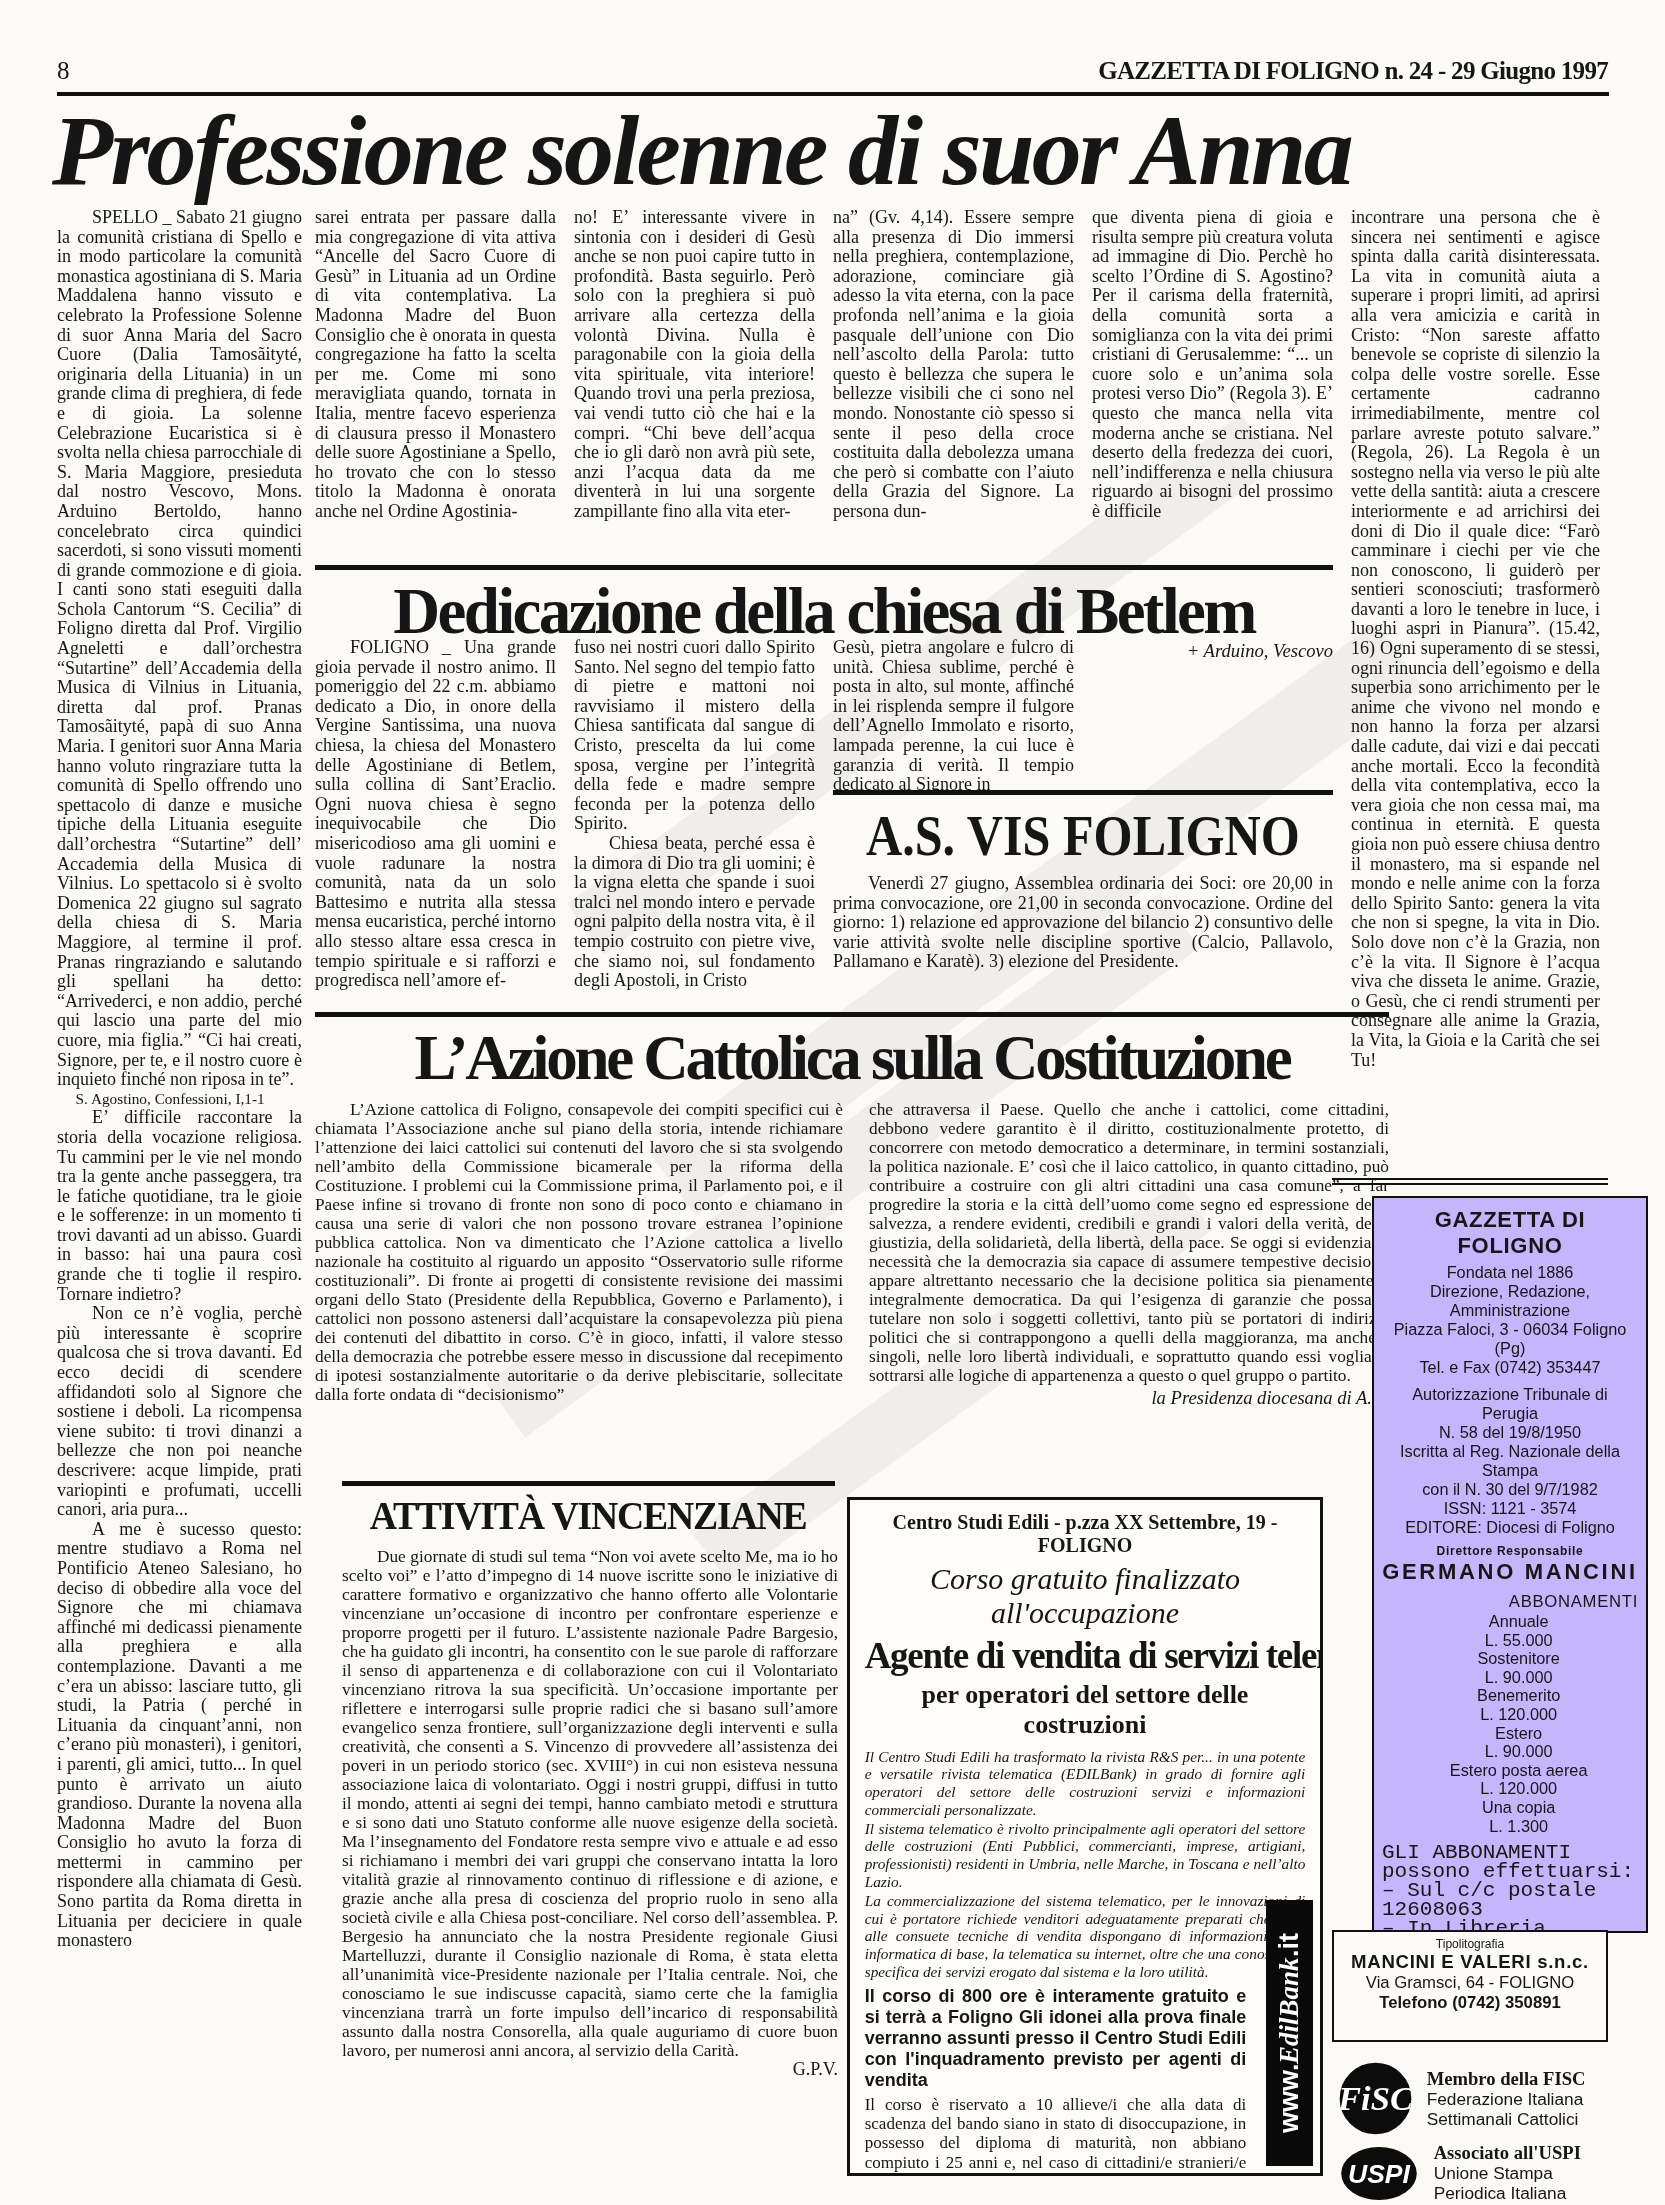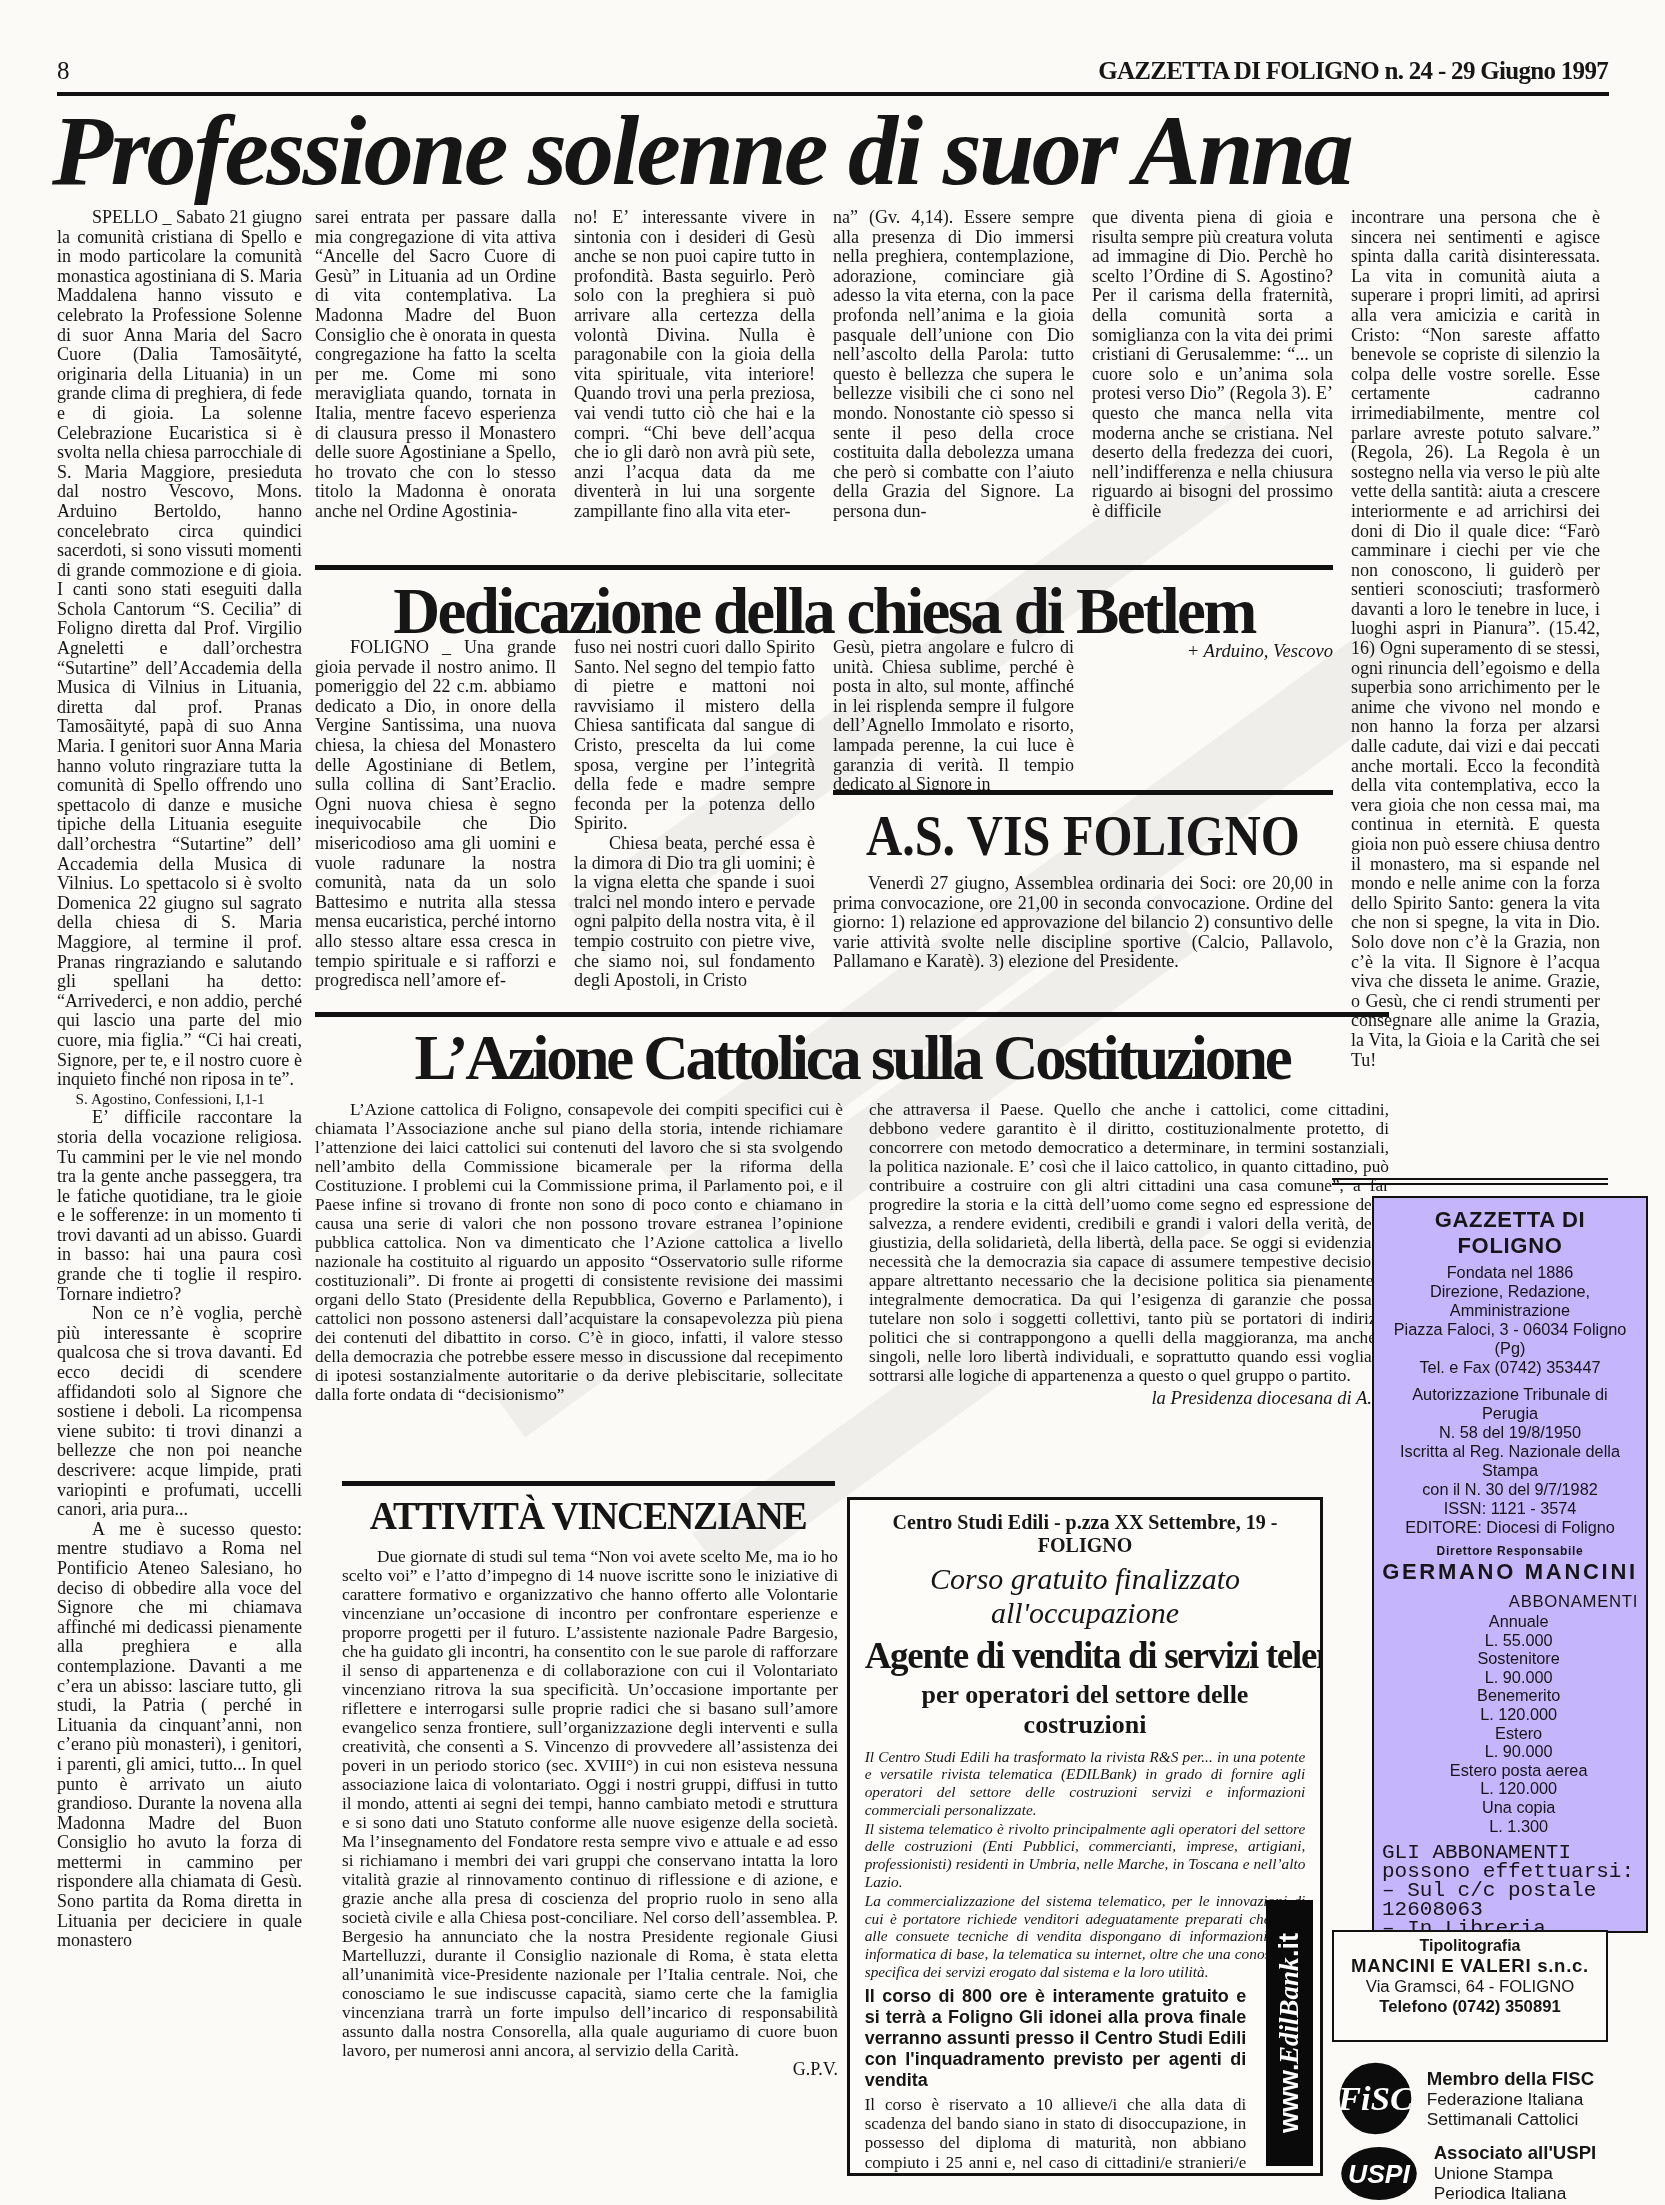--- a/index.html
+++ b/index.html
@@ -68,26 +68,26 @@
   .mh-dir1 { font-weight:bold; font-size:12px; letter-spacing:0.7px; margin-top:6.7px; }
   .mh-dir2 { font-weight:bold; font-size:22px; letter-spacing:2.7px; margin:1.3px 0 6.7px 0; }
   .mh-left { text-align:left; font-size:21px; line-height:19px; white-space:pre-line;font-family:Liberation Mono, monospace; }
   .mh-label { text-align:right; font-size:16.7px; letter-spacing:0.7px; margin-top:5.3px; }
   .mh-row { display:flex; justify-content:space-between; font-size:16.3px; line-height:18.6px; padding-left:17.3px;flex-direction:column; }
   .mh-bold { font-weight:bold; }
   .prbox {
     border:2.7px solid #111; box-sizing:border-box; background:#fcfbf7;
     font-family:"Liberation Sans",sans-serif; text-align:center; padding:5.3px 4px; overflow:hidden;
   }
-  .pr-1 { font-weight:bold; font-size:16px; }
+  .pr-1 { font-weight:normal; font-size:12px; }
   .pr-2 { font-weight:bold; font-size:18.6px; letter-spacing:0.7px; }
   .pr-3 { font-size:16.7px; line-height:20px; }
   .aff { display:flex; align-items:center; gap:14.7px; font-family:"Liberation Sans",sans-serif; }
   .aff-text { text-align:left; font-size:17.3px; line-height:20px; }
-  .aff-text .t1 { font-weight:bold; font-size:18.6px; }
+  .aff-text .t1 { font-weight:bold; font-size:18.6px;font-family:Liberation Serif, serif; }
 </style>
 </head>
 <body>
 
 <div class="wm" style="left:506px; top:653px; width:833px; height:63px; transform:rotate(-36deg);"></div>
 <div class="wm" style="left:586px; top:879px; width:899px; height:80px; transform:rotate(-36deg);"></div>
 <div class="wm" style="left:426px; top:1132px; width:833px; height:67px; transform:rotate(-36deg);"></div>
 <div class="wm" style="left:653px; top:1352px; width:599px; height:60px; transform:rotate(-36deg);"></div>
 
 <div class="abs pageno z" style="left:57px; top:57px;">8</div>

